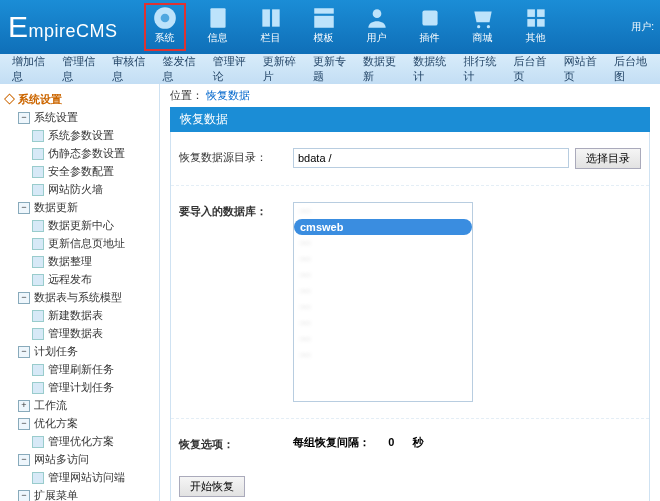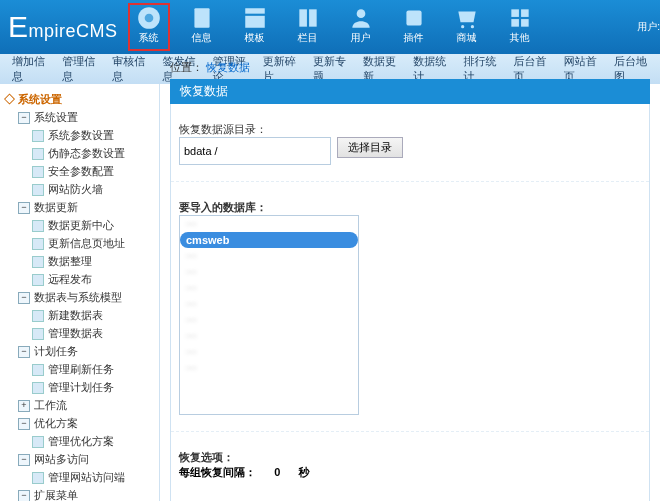--- a/index.html
+++ b/index.html
@@ -1,48 +1,48 @@
 <!DOCTYPE html>
 <html><head>
 <meta charset="utf-8">
 <style>
   * { box-sizing: border-box; margin: 0; padding: 0; font-family: "Microsoft YaHei", Arial, sans-serif; }
   body { width: 660px; height: 501px; overflow: hidden; font-size: 11px; background: #fff; }
   .topbar { background: linear-gradient(#1b8dd6, #0f6fb8); height: 54px; display: flex; align-items: center; color: #fff; }
-  .logo { font-size: 18px; font-weight: 300; padding: 0 10px 0 8px; letter-spacing: 0.5px; }
+  .logo { font-size: 18px; font-weight: 300; padding: 0 26px 0 8px; letter-spacing: 0.5px; }
   .logo .big { font-size: 30px; font-weight: 400; }
   .toolbar { display: flex; gap: 11px; }
   .tool { width: 42px; height: 48px; text-align: center; font-size: 10px; color: #fff; }
   .tool.hl { outline: 2px solid #d33; outline-offset: -2px; }
   .tool-icon { margin: 2px auto 1px; display: flex; align-items: center; justify-content: center; }
   .tool-icon svg { width: 26px; height: 26px; }
   .tool-label { line-height: 12px; }
-  .userinfo { margin-left: auto; font-size: 10px; }
+  .userinfo { margin-left: auto; padding-right: 6px; font-size: 10px; }
   .menubar { background: linear-gradient(#d8ecfa, #c3def4); height: 30px; display: flex; align-items: center; gap: 16px; padding: 0 12px; font-size: 11px; color: #246; }
   .menubar span { cursor: pointer; }
   .main { display: flex; height: calc(501px - 54px - 22px); align-items: center; }
   .sidebar { width: 160px; border-right: 1px solid #cfe2f2; padding: 6px 4px; overflow-y: auto; background: #fff; }
   .tree ul { list-style: none; padding-left: 14px; }
   .tree > ul { padding-left: 0; }
   .tree li { line-height: 18px; color: #333; white-space: nowrap; }
   .tree .node::before { content: ""; display: inline-block; width: 10px; height: 10px; border: 1px solid #8ab; background: #eef6fc; margin-right: 4px; vertical-align: middle; font-size: 9px; line-height: 8px; text-align: center; }
   .tree .node.exp::before { content: "−"; }
   .tree .node.col::before { content: "+"; }
   .tree .leaf::before { content: ""; display: inline-block; width: 10px; height: 10px; background: #d7e9f7; border: 1px solid #9cc; margin-right: 4px; vertical-align: middle; }
   .tree .root { color: #c60; font-weight: bold; }
   .content { flex: 1; padding: 8px 10px; overflow: auto; }
   .breadcrumb { font-size: 11px; margin-bottom: 4px; color: #333; }
   .breadcrumb a { color: #06c; text-decoration: none; }
   .panel-head { background: #1b8dd6; color: #fff; padding: 4px 10px; font-size: 12px; }
   .panel-body { border: 1px solid #cfe2f2; border-top: none; }
-  .form-row { display: flex; align-items: flex-start; padding: 16px 8px; font-size: 11px; flex-direction: column; }
+  .form-row { display: flex; align-items: flex-start; padding: 16px 8px; font-size: 11px; }
   .form-row + .form-row { border-top: 1px dashed #e4eef6; font-weight: bold; }
   .form-label { width: 114px; color: #333; padding-top: 2px; }
   .form-field { flex: 1; display: flex; gap: 6px; align-items: flex-start; }
-  .form-field input[type=text] { height: 28px; border: 1px solid #b8cde0; padding: 0 4px; font-size: 11px; flex: 1; }
+  .form-field input[type=text] { height: 20px; border: 1px solid #b8cde0; padding: 0 4px; font-size: 11px; flex: 1; }
   .btn { background: linear-gradient(#f5f5f5, #e2e2e2); border: 1px solid #aab; padding: 2px 10px; font-size: 11px; cursor: pointer; }
   .db-list { width: 180px; height: 200px; border: 1px solid #b8cde0; background: #fff; overflow-y: auto; font-size: 11px; }
   .db-list div { padding: 2px 6px; color: #333; }
   .db-list .sel { background: #3a8de0; color: #fff; border-radius: 8px; }
   .db-list .blur { color: transparent; text-shadow: 0 0 4px #bbb; }
   .submit-row { padding: 8px; }
 </style>
 </head>
 <body>
 
@@ -62,34 +62,34 @@
         <div class="tool-icon">
           <svg viewBox="0 0 24 24" fill="#bde3fb">
             <rect x="5" y="3" width="14" height="18" rx="1"></rect>
           </svg>
         </div>
         <div class="tool-label">信息</div>
       </div>
       <div class="tool">
         <div class="tool-icon">
           <svg viewBox="0 0 24 24" fill="#bde3fb">
+            <rect x="4" y="4" width="7" height="16"></rect>
+            <rect x="13" y="4" width="7" height="16"></rect>
+          </svg>
+        </div>
+        <div class="tool-label">栏目</div>
+      </div>
+      <div class="tool">
+        <div class="tool-icon">
+          <svg viewBox="0 0 24 24" fill="#bde3fb">
             <rect x="3" y="3" width="18" height="5"></rect>
             <rect x="3" y="10" width="18" height="11"></rect>
           </svg>
         </div>
         <div class="tool-label">模板</div>
-      </div>
-      <div class="tool">
-        <div class="tool-icon">
-          <svg viewBox="0 0 24 24" fill="#bde3fb">
-            <rect x="4" y="4" width="7" height="16"></rect>
-            <rect x="13" y="4" width="7" height="16"></rect>
-          </svg>
-        </div>
-        <div class="tool-label">栏目</div>
       </div>
       <div class="tool">
         <div class="tool-icon">
           <svg viewBox="0 0 24 24" fill="#bde3fb">
             <circle cx="12" cy="8" r="4"></circle>
             <path d="M4 21c0-4 4-6 8-6s8 2 8 6z"></path>
           </svg>
         </div>
         <div class="tool-label">用户</div>
       </div>

